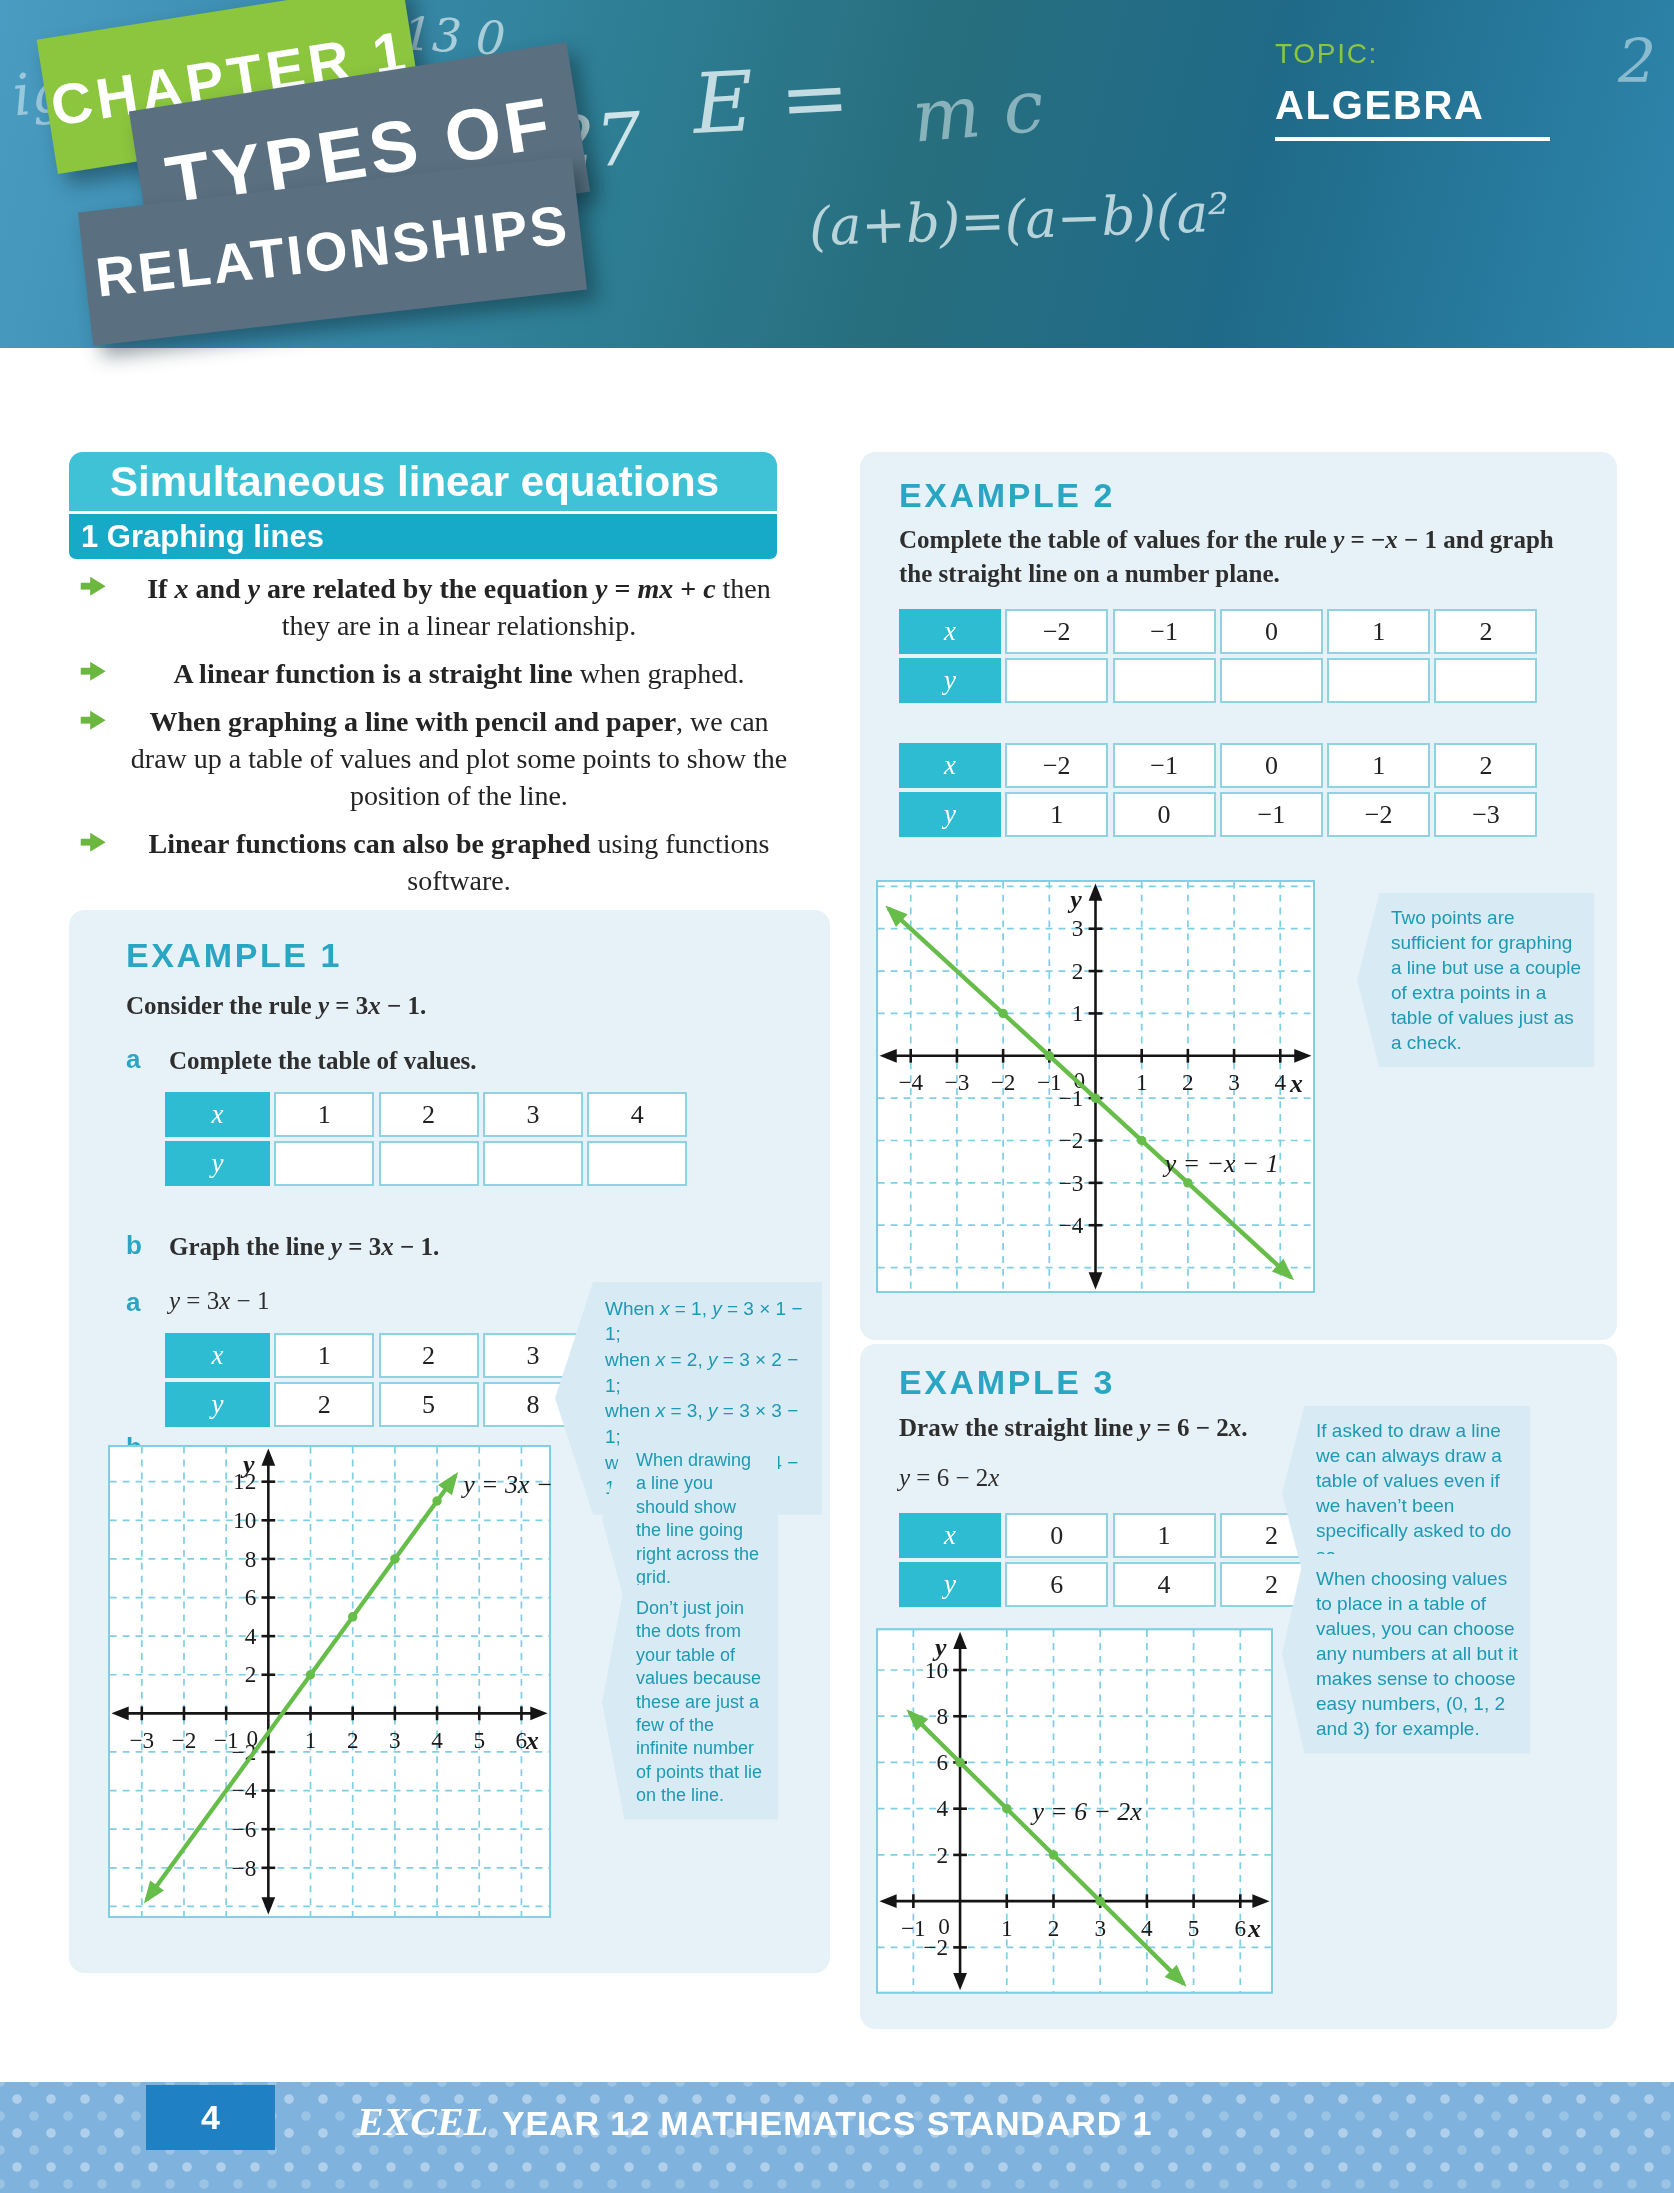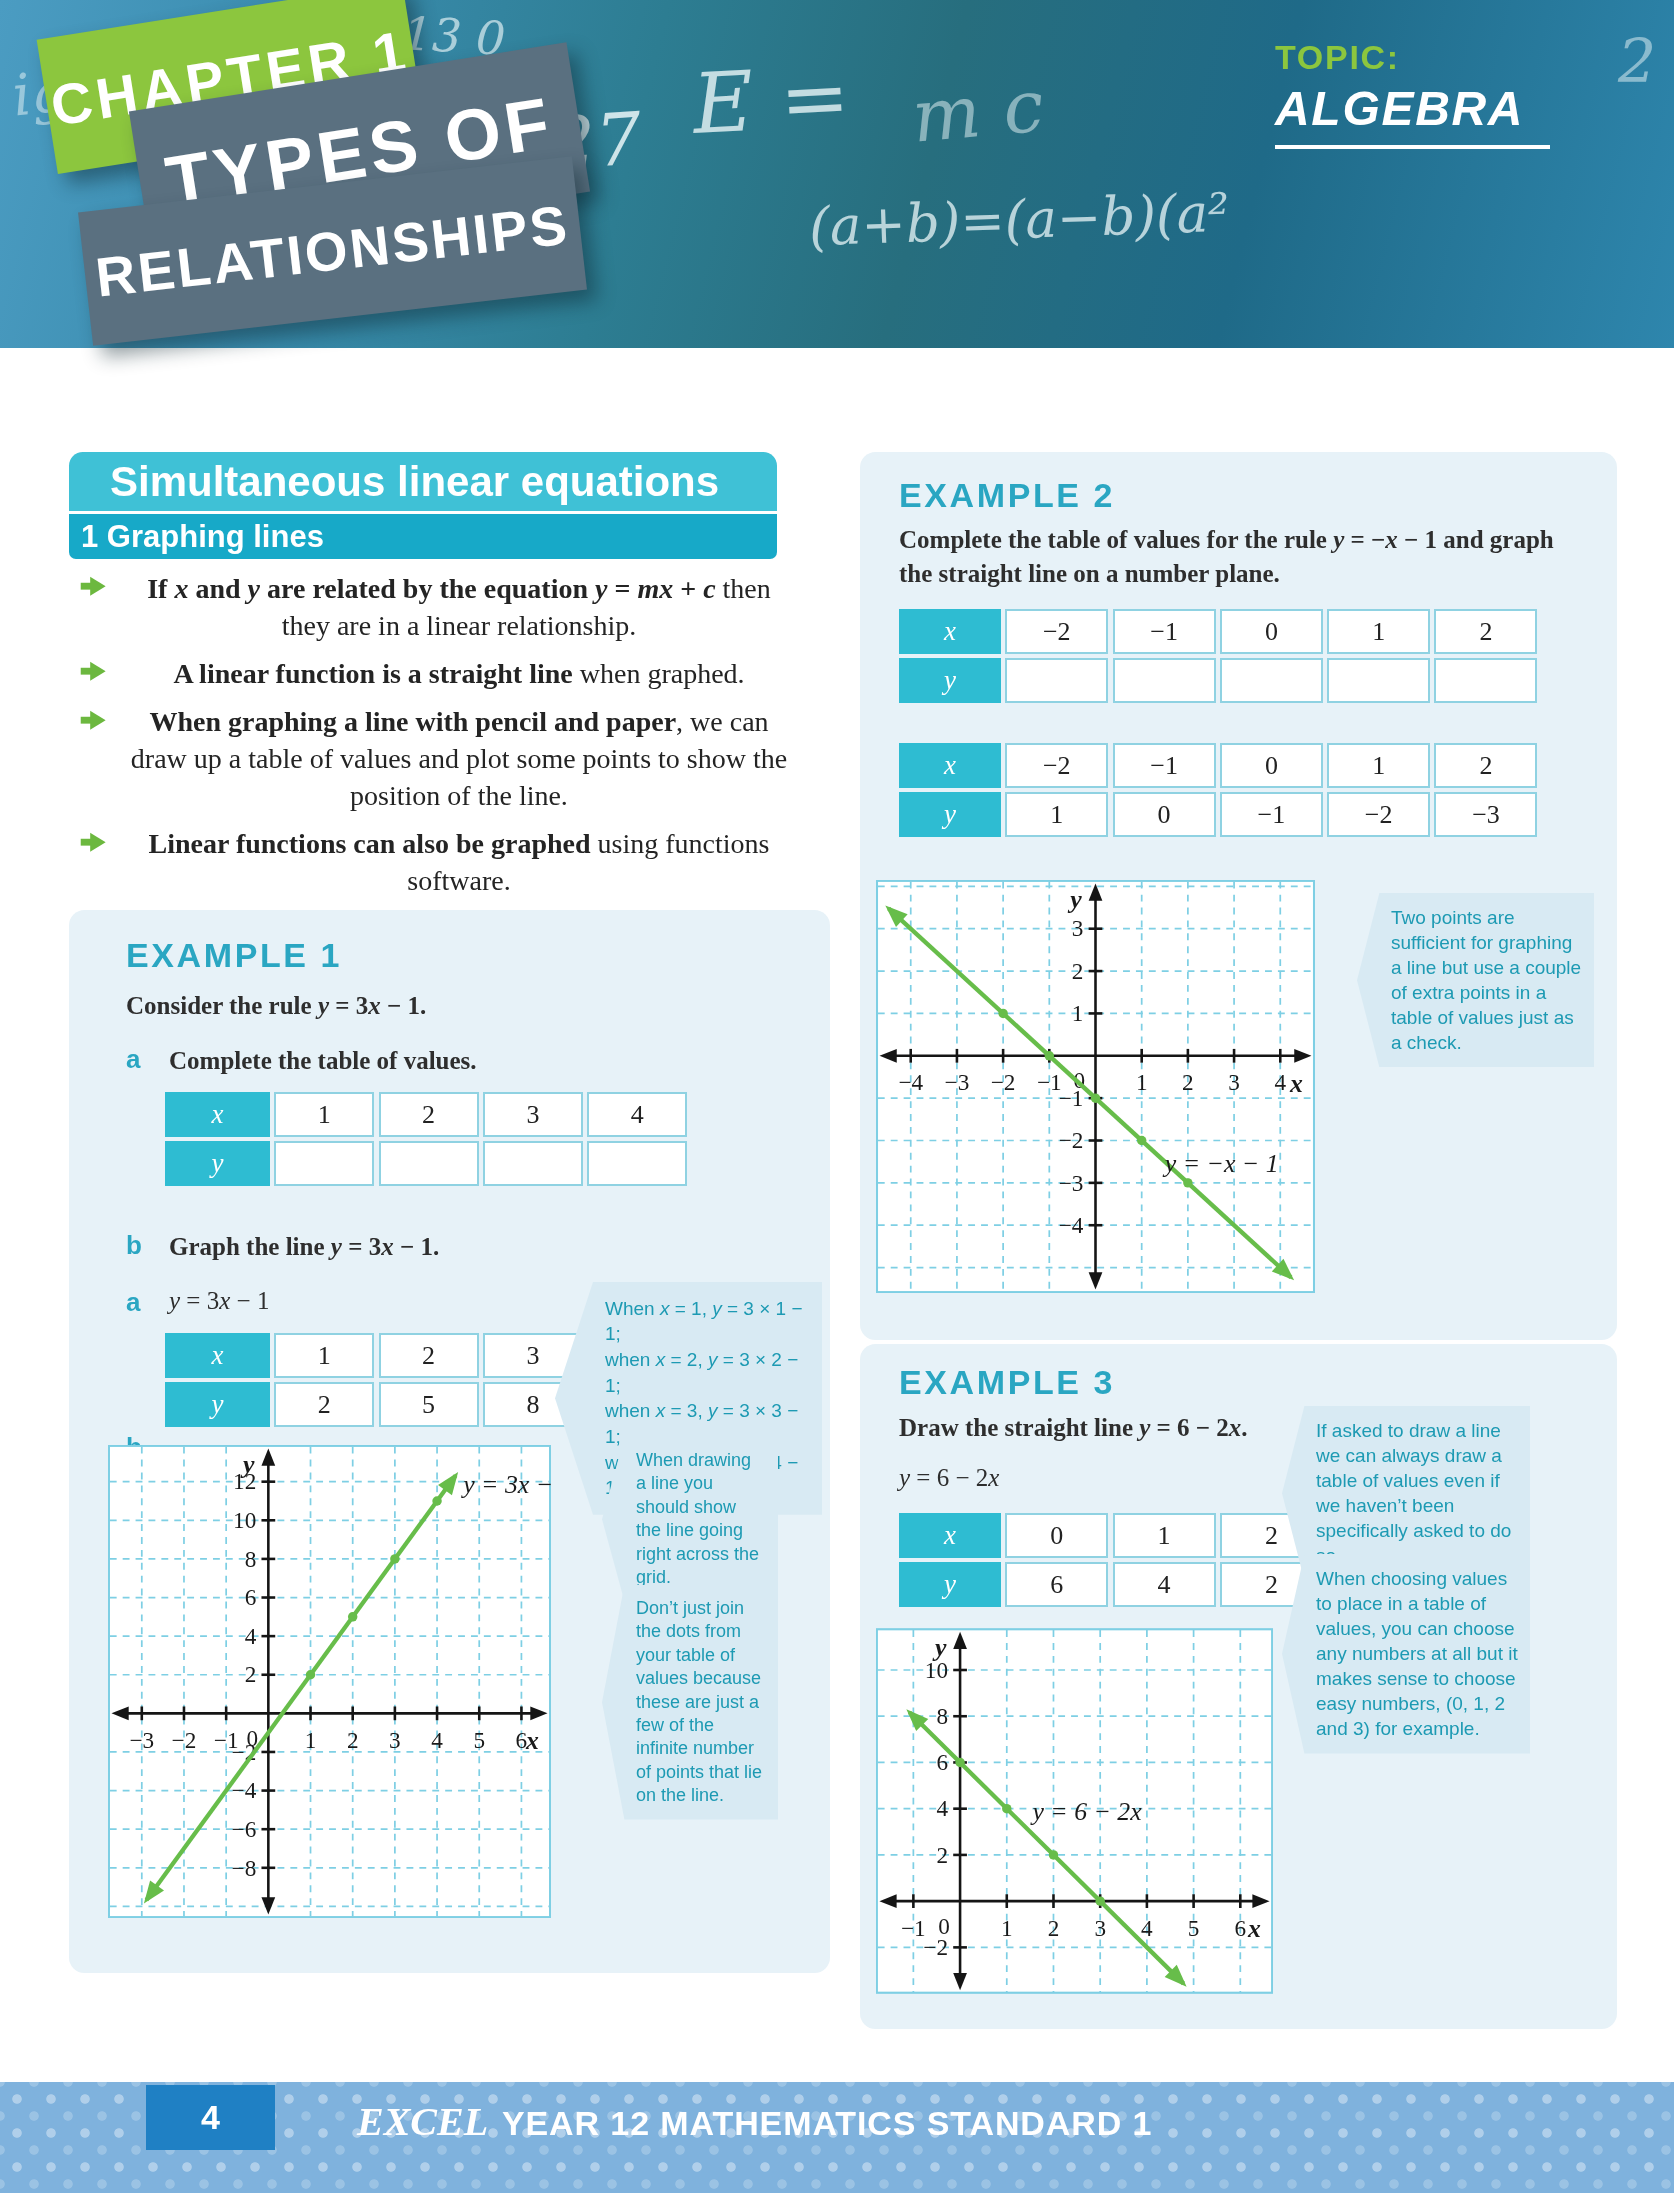--- a/index.html
+++ b/index.html
@@ -13,22 +13,22 @@
   .banner{position:absolute;display:flex;align-items:center;justify-content:center;
     color:#fff;font-weight:bold;letter-spacing:4.3px;white-space:nowrap;
     box-shadow:8.6px 12px 19px rgba(10,35,45,.45);}
   #banner-chapter{left:45px;top:10.3px;width:370px;height:136px;background:var(--banner-green);
     transform:rotate(-9deg);font-size:57px;}
   #banner-types{left:138px;top:76px;width:443px;height:151px;background:var(--banner-gray);
     transform:rotate(-9deg);font-size:72px;}
   #banner-relationships{left:84px;top:184px;width:497px;height:134px;background:var(--banner-gray);
     transform:rotate(-6.5deg);font-size:55px;letter-spacing:2.6px;}
   #topic{position:absolute;left:1275px;top:38px;width:284px;}
-  #topic .t-label{font-size:34px;font-weight:bold;letter-spacing:1.7px;color:var(--banner-green);}
-  #topic .t-value{font-size:48px;font-weight:bold;letter-spacing:1.7px;color:#ffffff;margin-top:4px;font-style:italic;}
+  #topic .t-label{font-size:28px;font-weight:normal;letter-spacing:1.7px;color:var(--banner-green);}
+  #topic .t-value{font-size:40px;font-weight:bold;letter-spacing:1.7px;color:#ffffff;margin-top:13px;}
   #topic .t-rule{width:275px;height:4.3px;background:#ffffff;margin-top:8.6px;}
 
   
   #band-title{position:absolute;left:69px;top:452px;width:708px;height:59px;background:var(--teal-band);
     border-radius:13.8px 13.8px 0 0;color:#fff;font-size:42px;font-weight:bold;line-height:59px;padding-left:41px;box-sizing:border-box;}
   #band-sub{position:absolute;left:69px;top:514px;width:708px;height:45px;background:var(--teal-band2);
     border-radius:0 0 6.9px 6.9px;color:#fff;font-size:31px;font-weight:bold;line-height:45px;padding-left:12px;box-sizing:border-box;}
 
   
   #bullets{position:absolute;left:79px;top:571px;width:745px;}

